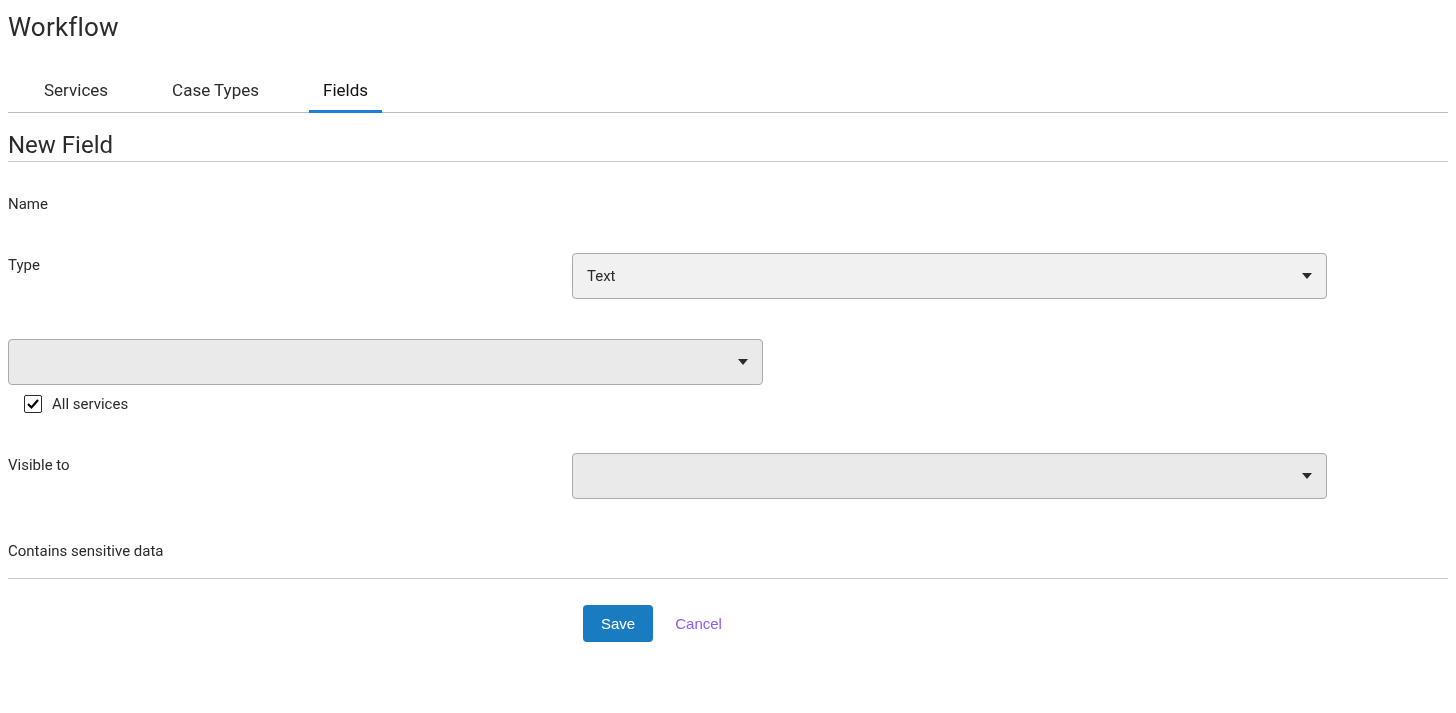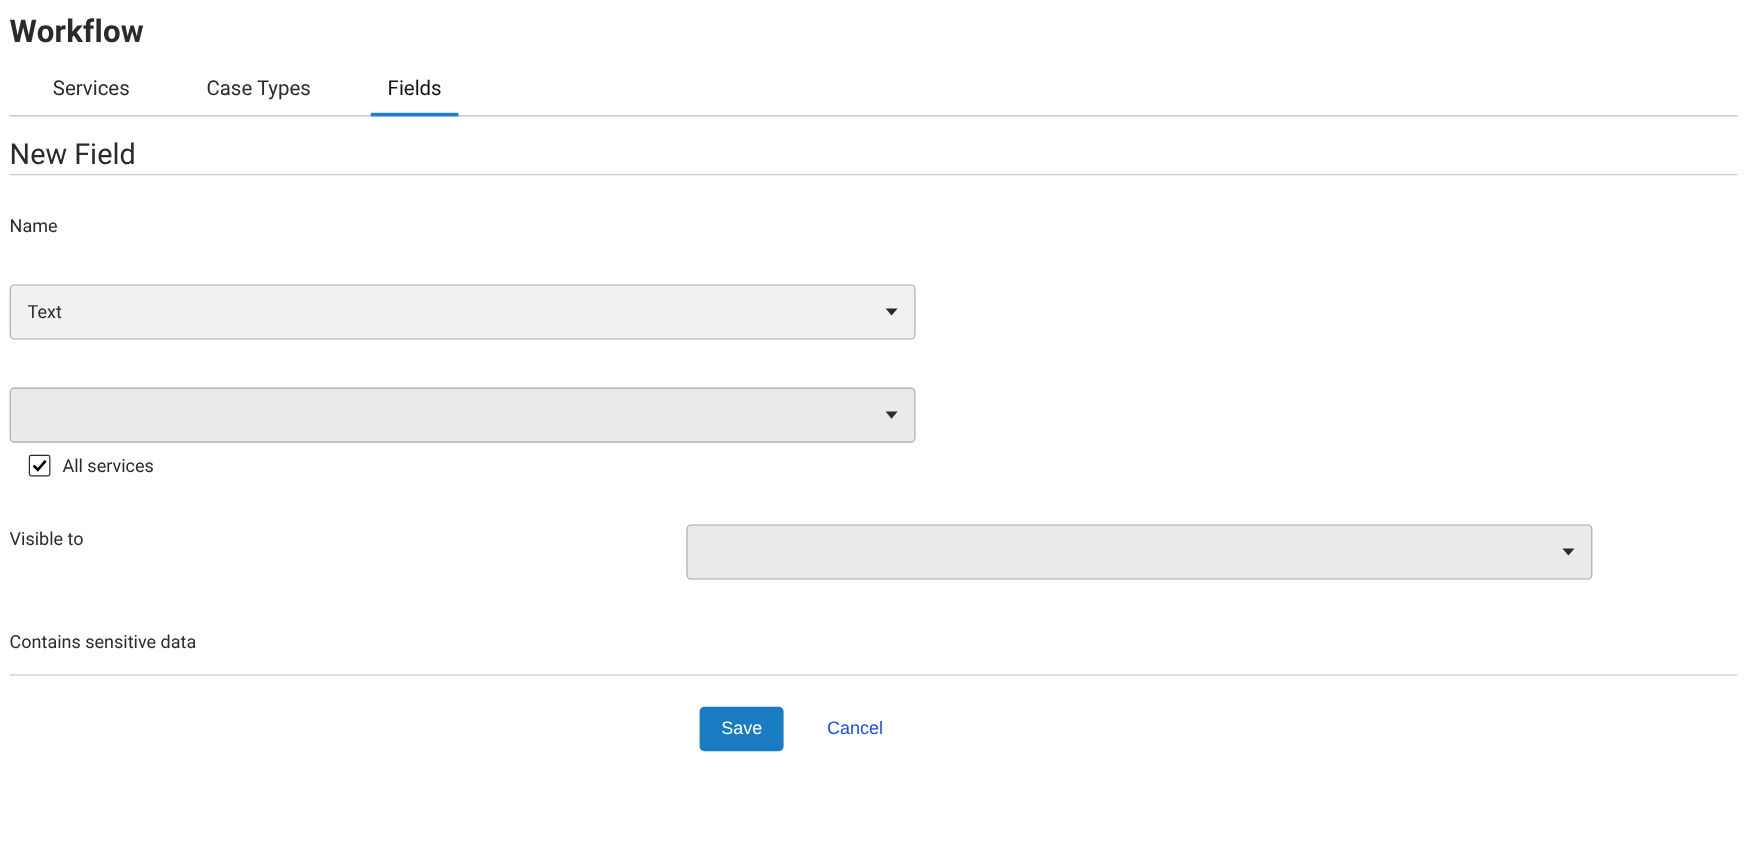--- a/index.html
+++ b/index.html
@@ -7,23 +7,23 @@
     font-family: -apple-system, BlinkMacSystemFont, "Segoe UI", Roboto, "Helvetica Neue", Arial, sans-serif;
     color: #2b2b2b;
     background: #fff;
     font-size: 15px;
     width: 1456px;
     height: 713px;
     padding: 12px 8px 0 8px;
   }
   .page-title {
     font-size: 26px;
-    font-weight: 700;
+    font-weight: 400;
     letter-spacing: 0.2px;
-    margin-bottom: 12px;
+    margin-bottom: 28px;
   }
   .tabs {
     display: flex;
     gap: 36px;
     border-bottom: 1px solid #bbb;
     padding-left: 22px;
     margin-bottom: 18px;
   }
   .tab {
     padding: 10px 14px;
@@ -131,36 +131,36 @@
   .divider-line {
     border: none;
     border-top: 1px solid #c9c9c9;
     margin-top: 10px;
     margin-bottom: 26px;
   }
   .actions {
     padding-left: 575px;
     display: flex;
     align-items: center;
-    gap: 36px;
+    gap: 22px;
   }
   .btn-primary {
     background: #1a7cc0;
     color: #fff;
     border: none;
     border-radius: 4px;
     padding: 10px 18px;
     font-size: 15px;
     cursor: pointer;
   }
   .btn-link {
     background: none;
     border: none;
     font-size: 15px;
-    color: #1d4ed8;
+    color: #8b5cf6;
     cursor: pointer;
   }
 </style>
 </head>
 <body>
 
 <div class="page-title">Workflow</div>
 
 <div class="tabs">
   <div class="tab">Services</div>
@@ -168,20 +168,21 @@
   <div class="tab active">Fields</div>
 </div>
 
 <div class="section-title">New Field</div>
 
 <div class="form-row">
   <div class="form-label-col">Name</div>
 </div>
 
 <div class="form-row">
+  <div class="form-label-col">Type</div>
   <div class="form-control-col">
     <div class="select">
       <span class="value">Text</span>
       <span class="caret"></span>
     </div>
   </div>
 </div>
 
 <div class="form-row">
   <div class="form-control-col">

